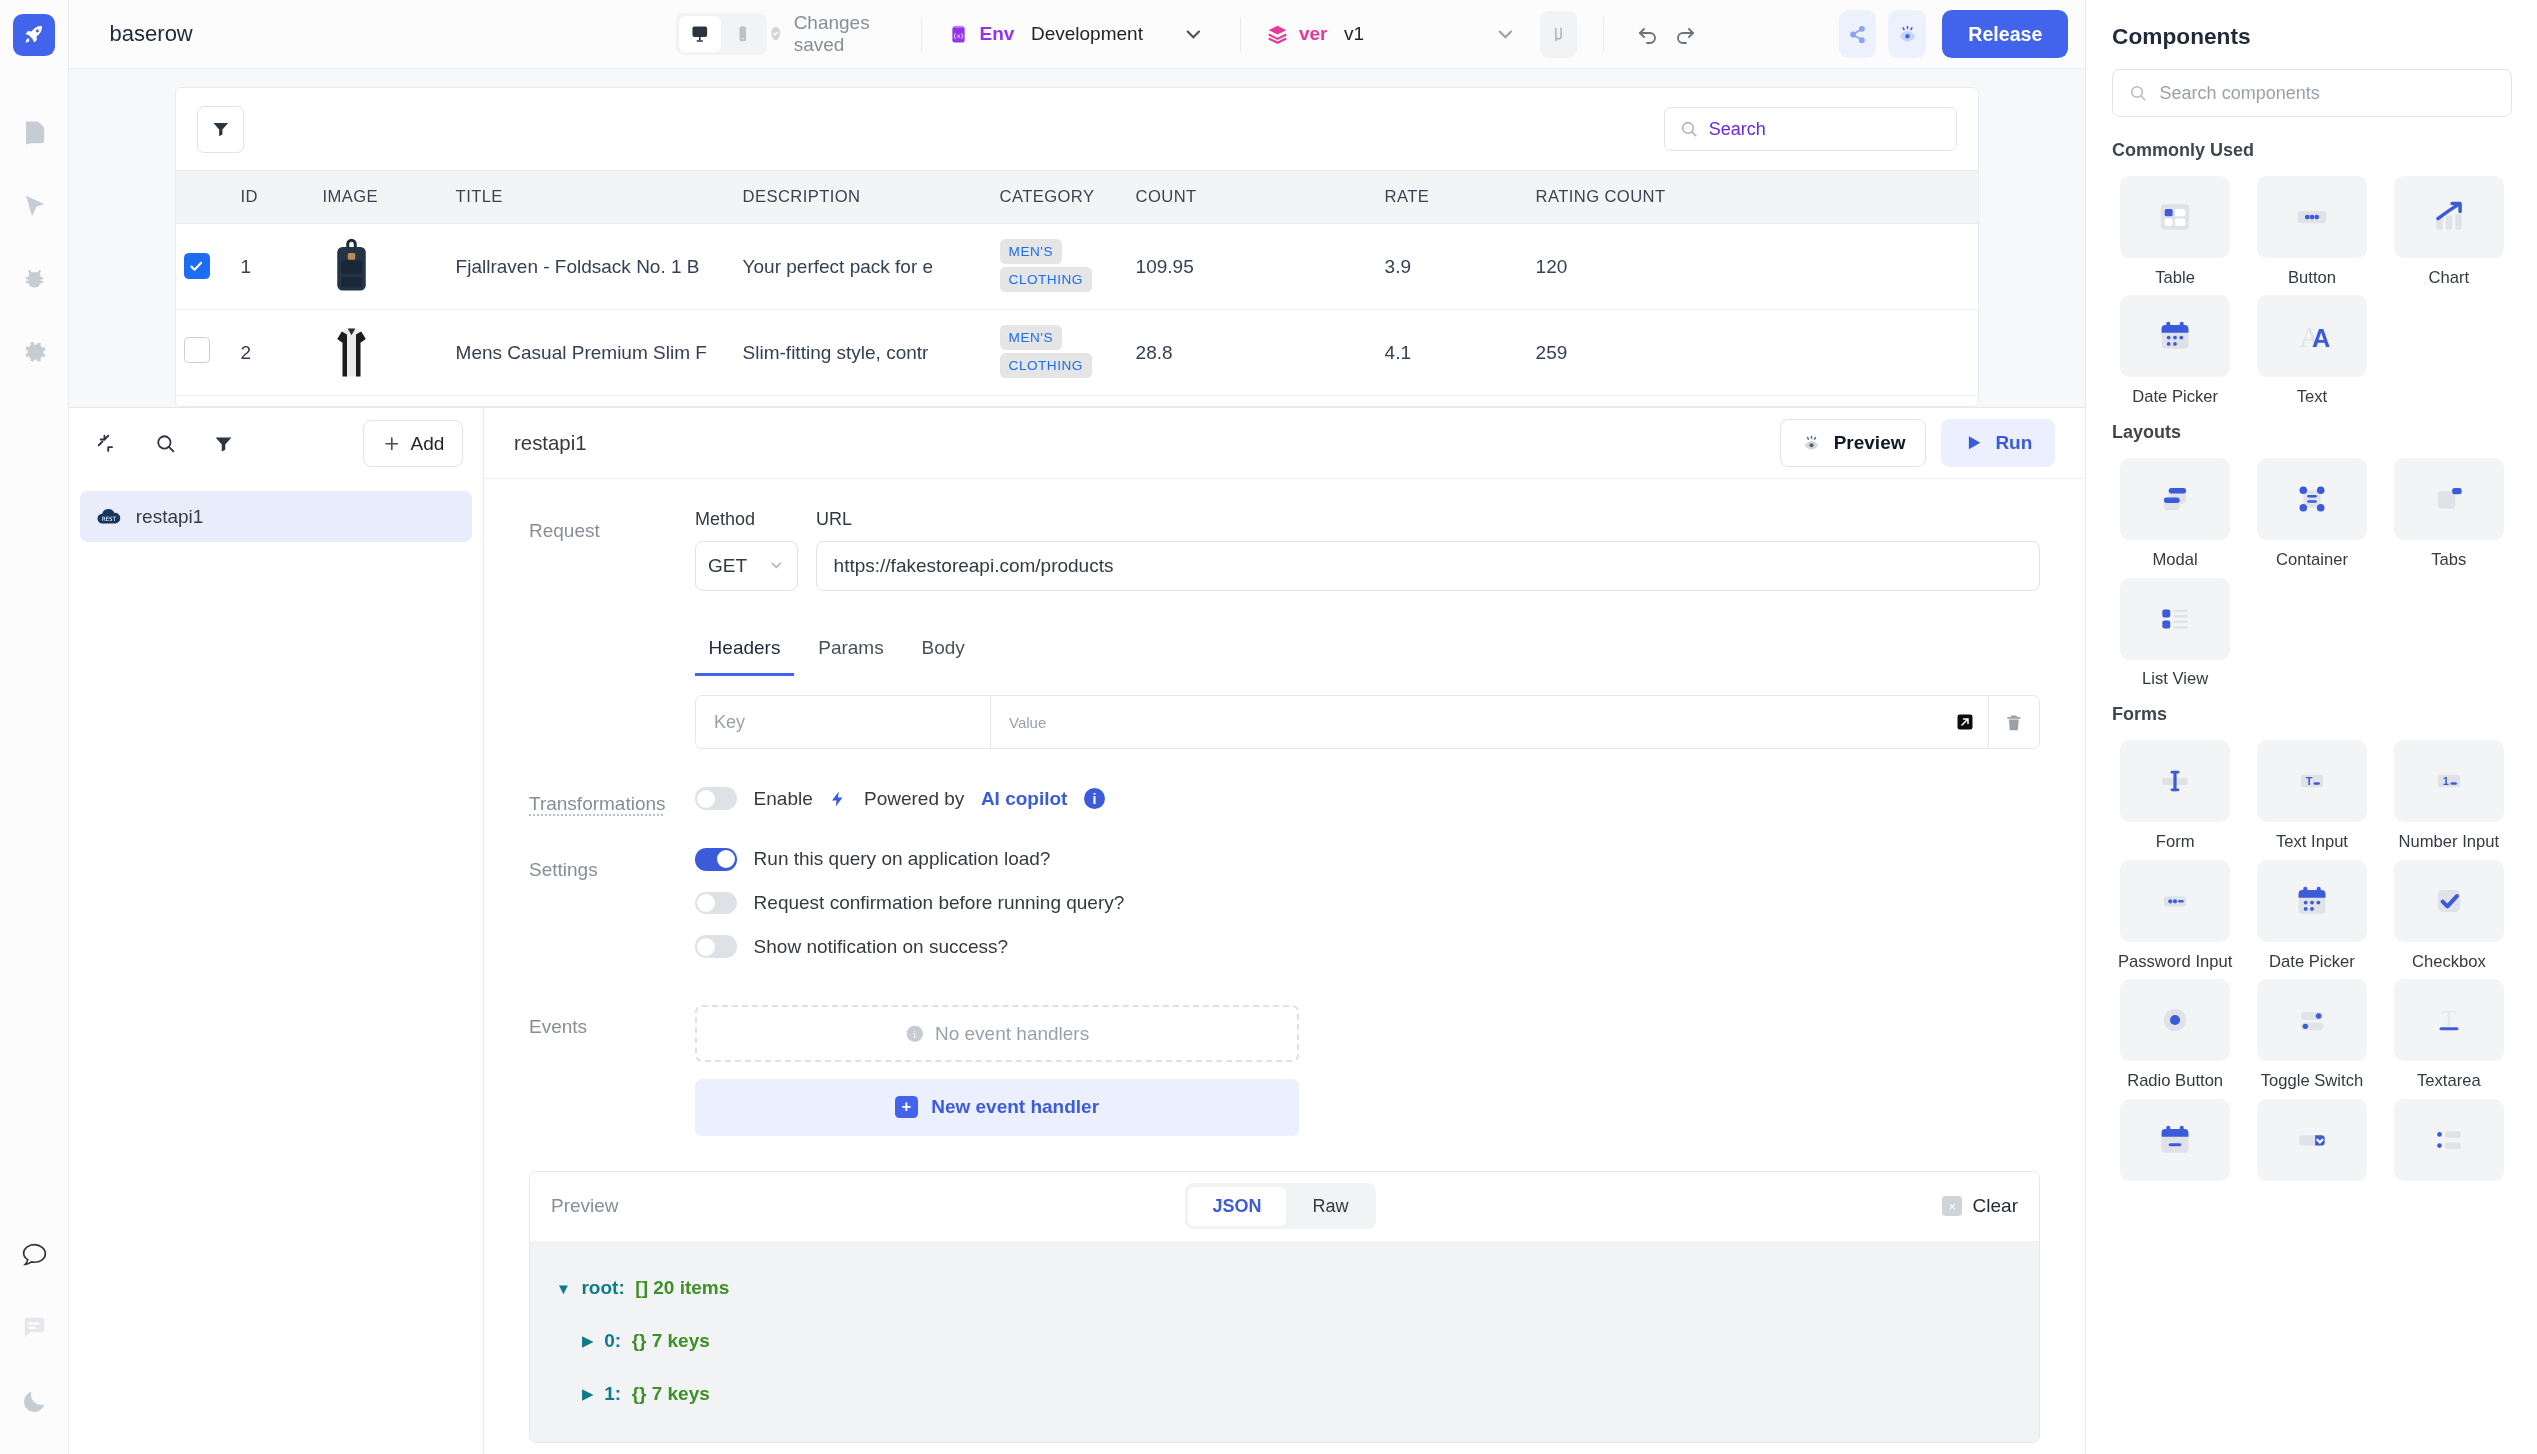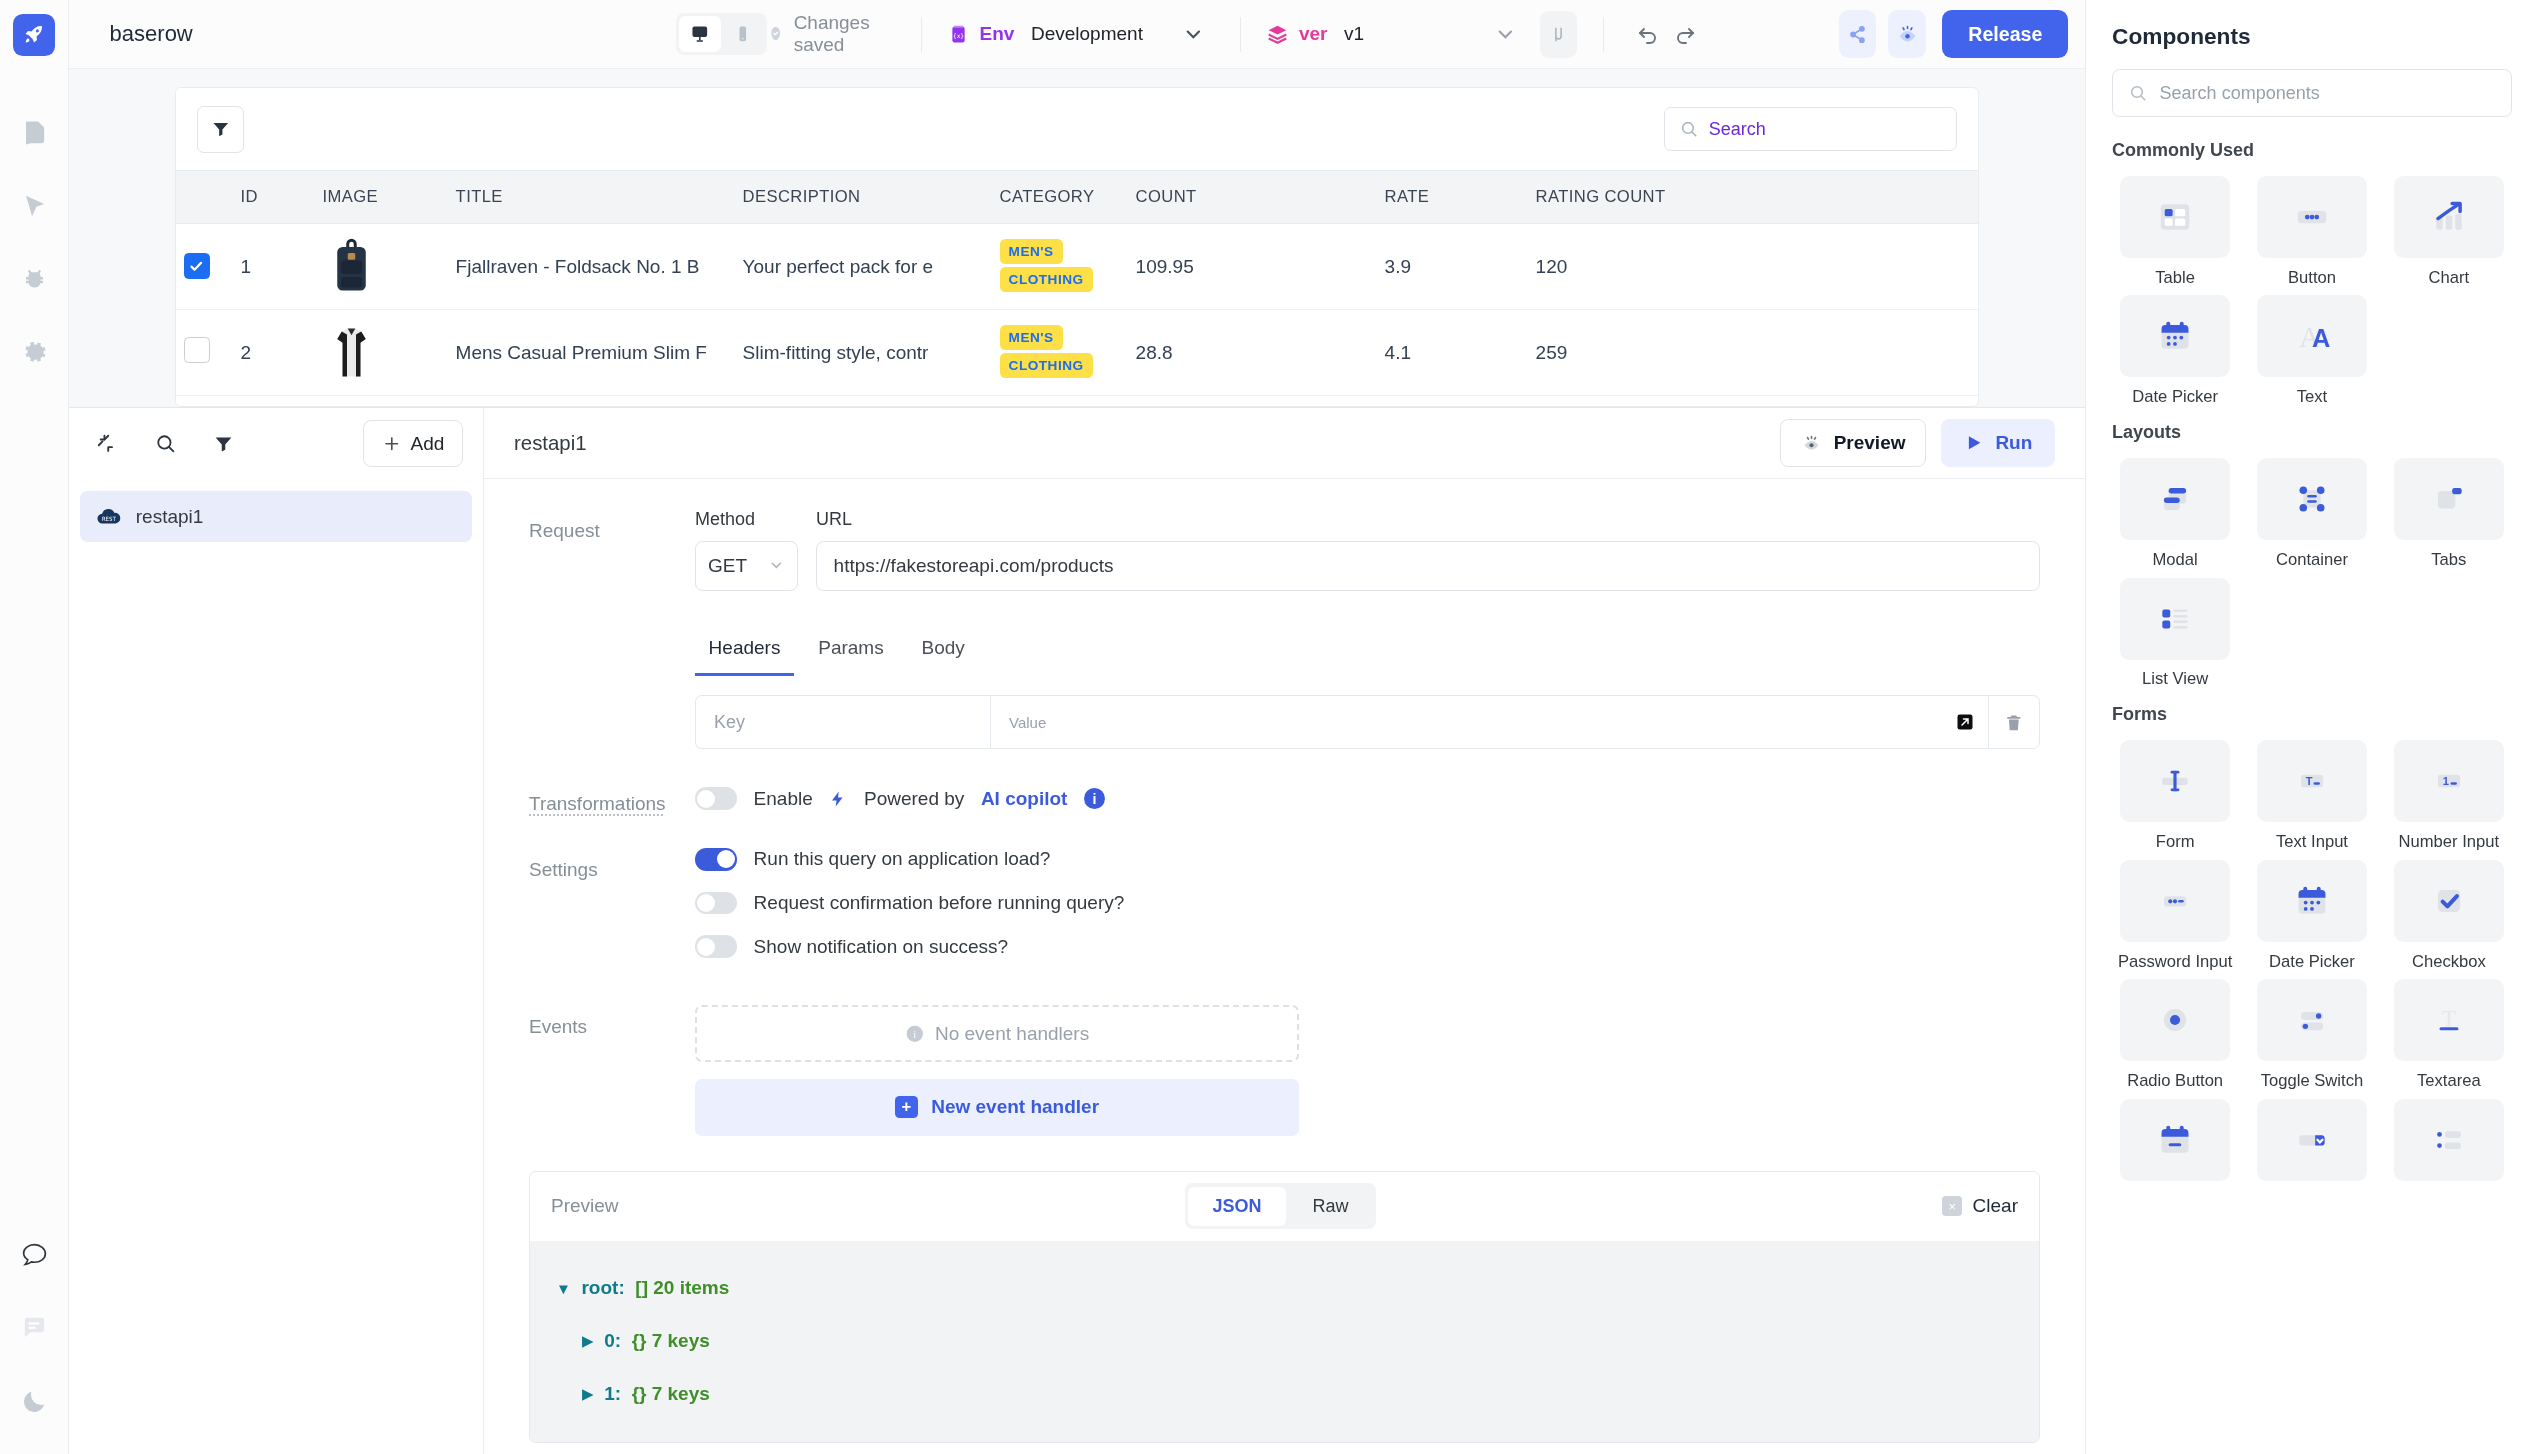--- a/index.html
+++ b/index.html
@@ -106,22 +106,22 @@
   .cb {
     width: 26px; height: 26px; border: 1.5px solid #c9ced6; border-radius: 4.5px; background: #fff;
     display: inline-flex; align-items: center; justify-content: center; cursor: pointer;
   }
   .cb.checked { background: #1b6ef3; border-color: #1b6ef3; }
   .thumb {
     width: 57px; height: 57px; border-radius: 3px;
     display: flex; align-items: flex-end; justify-content: center; overflow: hidden;
   }
   .tag {
-    display: inline-block; background: #fde047; color: #1b6ef3;
-    font-size: 13.6px; font-weight: bold; letter-spacing: 0.5px;
+    display: inline-block; background: #e5e5e5; color: #1b6ef3;
+    font-size: 13.6px; font-weight: normal; letter-spacing: 0.5px;
     padding: 5.3px 9px; border-radius: 5.3px; margin-bottom: 2.3px;
   }
 
   
   .qpanel { flex: 1 1 auto; display: flex; border-top: 1.5px solid #e4e7ec; min-height: 0; background:#fff; }
   .qlist { width: 415px; flex: 0 0 415px; border-right: 1.5px solid #e9ecef; display:flex; flex-direction:column; }
   .qlist-top { height: 71px; display: flex; align-items: center; padding: 0 19.6px; gap: 22.7px; }
   .qli { width: 36px; height: 36px; display:flex; align-items:center; justify-content:center; cursor:pointer; }
   .add-btn {
     margin-left: auto; height: 47px; padding: 12px 18px;

